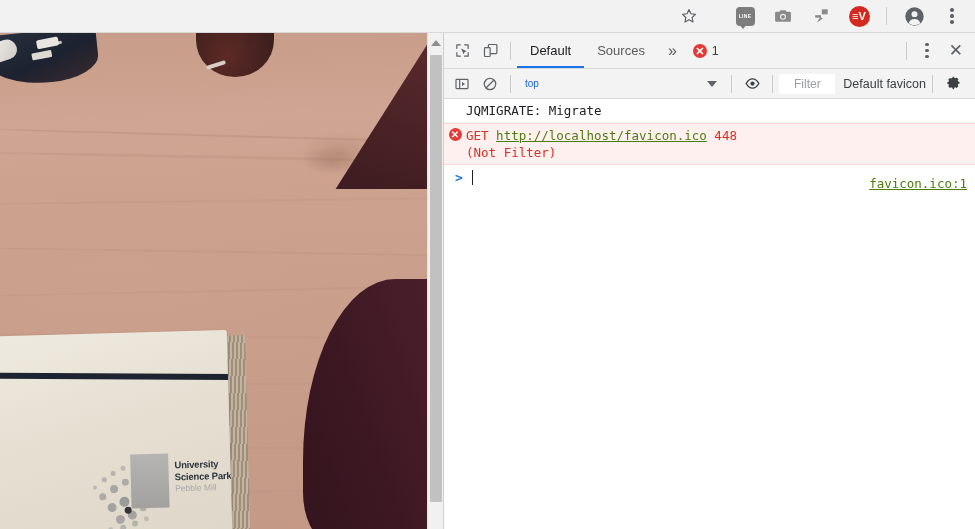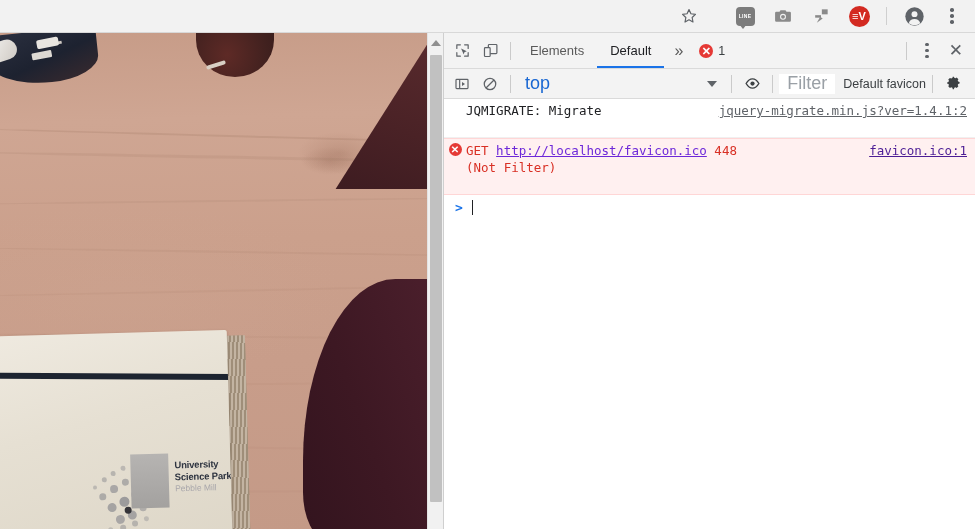--- a/index.html
+++ b/index.html
@@ -215,57 +215,57 @@
 
   .dt-filterbar {
     height: 30px; flex: 0 0 auto; background: #f3f3f3;
     border-bottom: 1px solid #dadada;
     display: flex; align-items: center; padding: 0 4px;
   }
   .ctx-select {
     display: flex; align-items: center; flex: 1 1 auto; min-width: 0;
     height: 22px; padding-left: 8px;
   }
-  .ctx-select .label { font-size: 18px; color: #1967d2; font-family: "Liberation Sans", sans-serif; }
+  .ctx-select .label { font-size: 10px; color: #1967d2; font-family: "Liberation Sans", sans-serif; }
   .ctx-select .caret {
     margin-left: auto; margin-right: 8px;
     width: 0; height: 0; border-left: 5px solid transparent;
     border-right: 5px solid transparent; border-top: 6px solid #5f6368;
   }
   .filter-input {
     width: 56px; height: 20px; background: #fff; border: none;
     display: flex; align-items: center; justify-content: center;
-    font-size: 18px; color: #9aa0a6; flex: 0 0 auto;
+    font-size: 12px; color: #9aa0a6; flex: 0 0 auto;
     font-family: "Liberation Sans", sans-serif;
   }
   .levels {
     font-size: 12.5px; color: #3c4043; margin-left: 8px; flex: 0 0 auto;
     max-width: 92px; overflow: hidden; white-space: nowrap;
     font-family: "Liberation Sans", sans-serif;
   }
 
   .console-body {
     flex: 1 1 auto; background: #fff; overflow: hidden;
     font-family: "DejaVu Sans Mono", monospace;
     font-size: 12.5px; line-height: 17px;
   }
   .msg {
-    position: relative; display: flex; padding: 3px 0 18px 0;
+    position: relative; display: flex; padding: 3px 0 3px 0;
     border-bottom: 1px solid #f0f0f0;
   }
   .msg .gutter { width: 22px; flex: 0 0 auto; display: flex; justify-content: center; padding-top: 1px; }
   .msg .content { flex: 1 1 auto; min-width: 0; padding-right: 6px; }
   .msg .src {
     position: absolute; right: 8px; top: 3px;
     text-decoration: underline; color: #5f6368; white-space: nowrap;
   }
   .msg.warnish { background: #fff; }
   .msg.error { background: #fff0f0; border-top: 1px solid #ffd6d6; border-bottom: 1px solid #ffd6d6; }
   .msg.error .content, .msg.error .src { color: #d93025; }
-  .msg.error .src { color: #4c1d95; }
+  .msg.error .src { color: #4d7c0f; margin-top: 48px; }
   .msg .txt { color: #202124; }
   .msg .link { color: #5f6368; text-decoration: underline; }
   .err-icon-sm {
     width: 13px; height: 13px; border-radius: 50%; background: #e53935;
     color: #fff; font-size: 10px; line-height: 13px; text-align: center;
     font-family: "Liberation Sans", sans-serif; font-weight: bold;
   }
   .prompt-row { display: flex; align-items: center; padding: 4px 0 4px 6px; }
   .prompt-row .caret-gt {
     color: #1a73e8; font-weight: bold; font-size: 13px; width: 18px;
@@ -405,25 +405,25 @@
         </svg>
       </div>
       <div class="dt-ico-btn">
         <svg width="17" height="17" viewBox="0 0 24 24">
           <rect x="9" y="3.5" width="12" height="13" rx="1.2" fill="none" stroke="#5f6368" stroke-width="1.7"></rect>
           <rect x="3.5" y="8" width="8" height="12.5" rx="1.2" fill="#f3f3f3" stroke="#5f6368" stroke-width="1.7"></rect>
         </svg>
       </div>
       <div class="vsep"></div>
 
-      <div class="dt-tab">
-        <span>Elements</span>
-      </div>
       <div class="dt-tab active">
         <span>Default</span>
+      </div>
+      <div class="dt-tab">
+        <span>Sources</span>
       </div>
       <div class="dt-more">»</div>
 
       <div class="err-badge">
         <span class="err-dot">✕</span>
         <span class="err-count">1</span>
       </div>
 
       <div class="dt-right">
         <div class="vsep"></div>
@@ -484,30 +484,29 @@
       </div>
     </div>
 
     <div class="console-body">
 
       <div class="msg warnish">
         <div class="gutter"></div>
         <div class="content">
           <span class="txt">JQMIGRATE: Migrate</span><br>
         </div>
-        <a class="src">jquery-migrate.min.js?ver=1.4.1:2</a>
       </div>
 
       <div class="msg error">
         <div class="gutter">
           <span class="err-icon-sm">✕</span>
         </div>
         <div class="content">
           <span>GET</span>
-          <span class="link" style="color:#6d28d9">http://localhost/favicon.ico</span>
+          <span class="link" style="color:#4d7c0f">http://localhost/favicon.ico</span>
           <span>448</span><br>
           <span>(Not Filter)</span>
         </div>
         <a class="src">favicon.ico:1</a>
       </div>
 
       <div class="prompt-row">
         <span class="caret-gt">&gt;</span>
         <span class="caret-bar"></span>
       </div>

